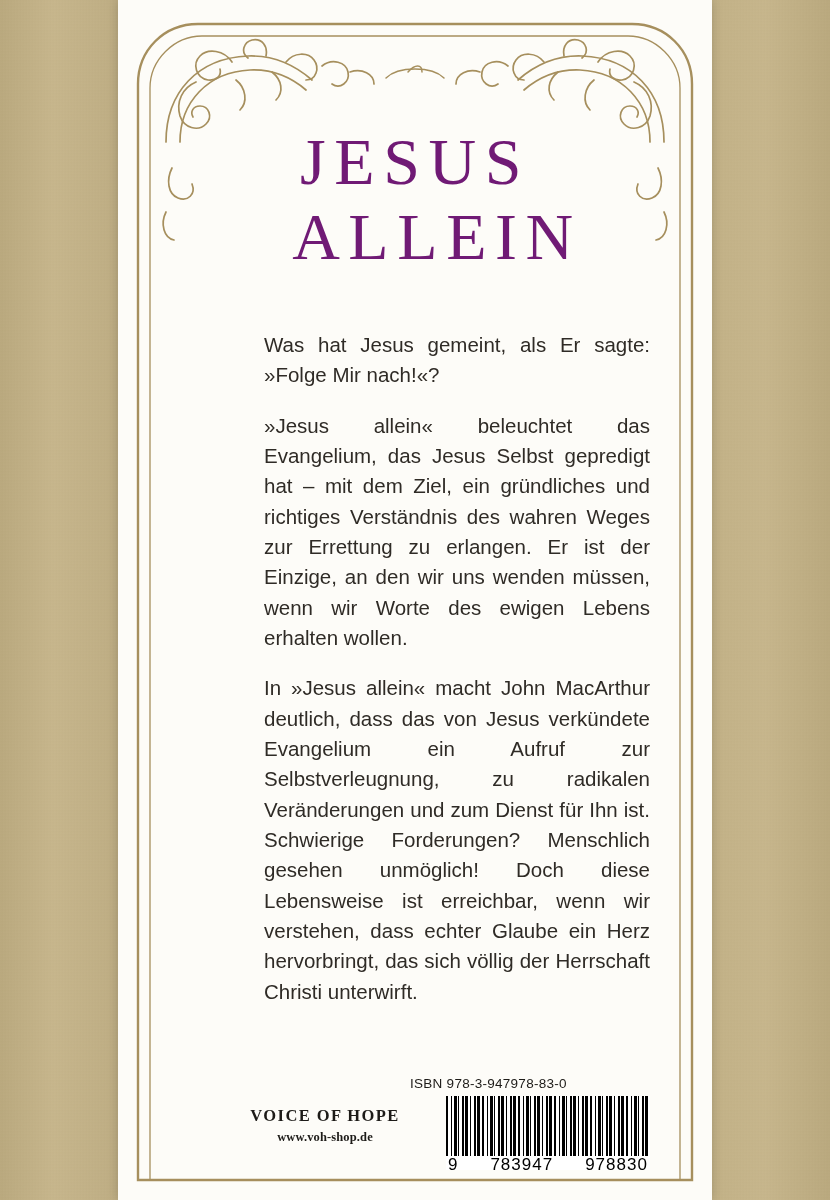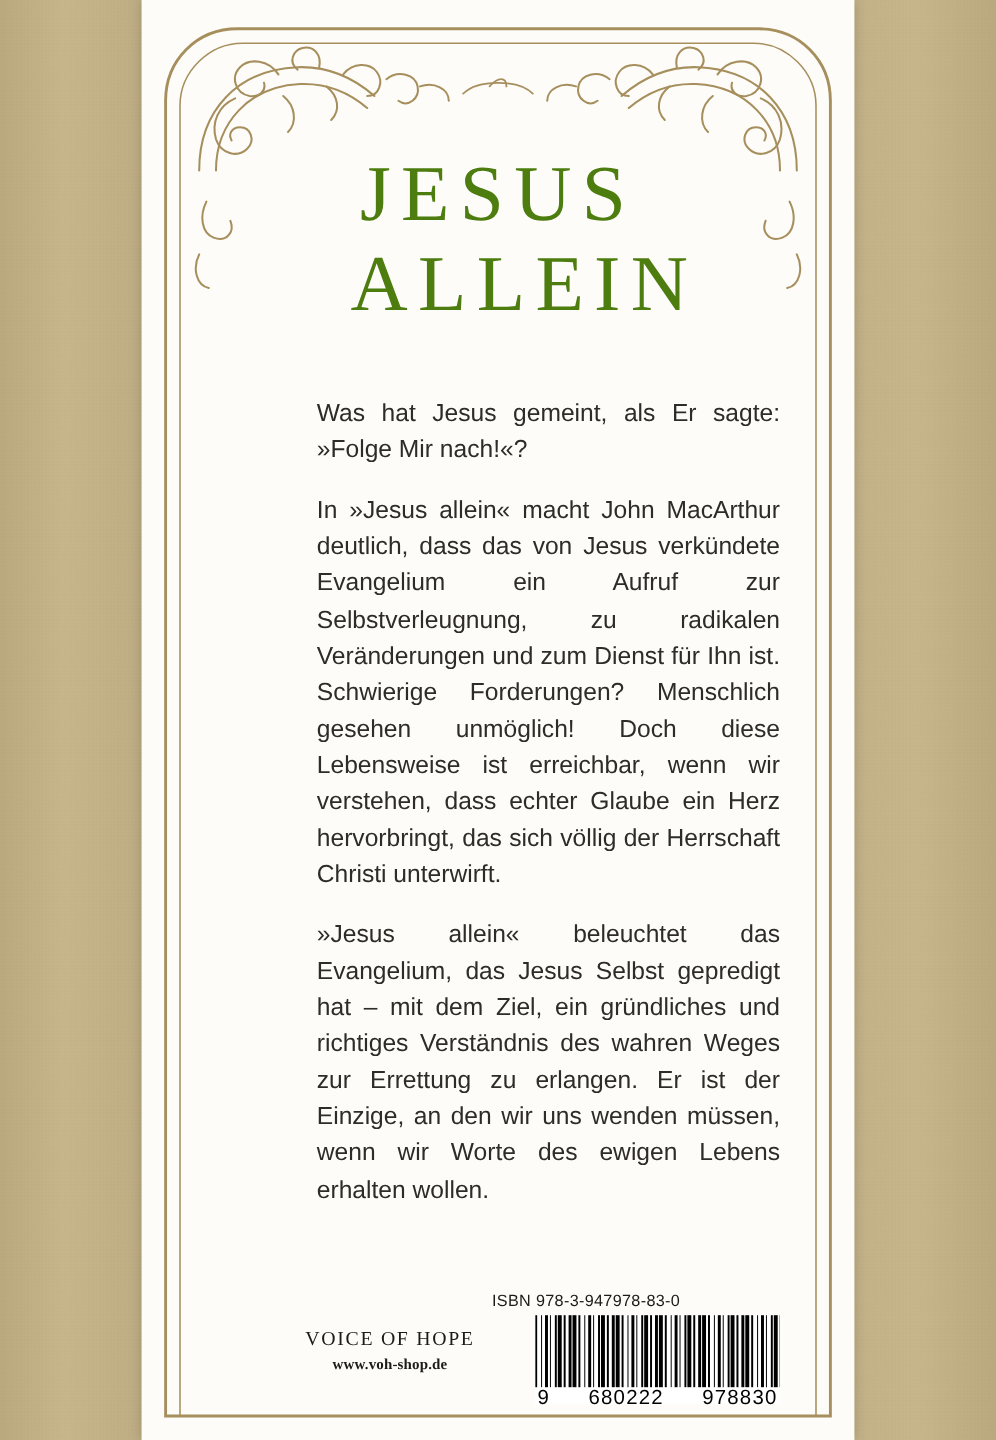--- a/index.html
+++ b/index.html
@@ -67,21 +67,21 @@
   
   .title-block {
     position: absolute;
     left: 0;
     top: 128px;
     width: 594px;
     text-align: center;
   }
   .title-line {
     font-family: "Liberation Serif", serif;
-    color: #4d7c0f;
+    color: #701a75;
     letter-spacing: 0.13em;
     line-height: 1.02;
     font-weight: 400;
   }
   .title-line.one { font-size: 66px; }
   .title-line.two { font-size: 66px; margin-top: 8px; padding-left: 44px; }
 
   
   .blurb {
     position: absolute;
@@ -112,21 +112,21 @@
   }
   .imprint {
     position: absolute;
     left: 112px;
     top: 1106px;
     width: 190px;
     text-align: center;
   }
   .imprint .brand {
     font-family: "Liberation Serif", serif;
-    font-weight: normal;
+    font-weight: bold;
     font-size: 16.5px;
     letter-spacing: .085em;
     color: #1d1b18;
   }
   .imprint .site {
     font-family: "Liberation Serif", serif;
     font-weight: bold;
     font-size: 12.5px;
     letter-spacing: .01em;
     color: #1d1b18;
@@ -226,34 +226,34 @@
       </svg>
     </div>
 
     <div class="title-block">
       <div class="title-line one">JESUS</div>
       <div class="title-line two">ALLEIN</div>
     </div>
 
     <div class="blurb">
       <p>Was hat Jesus gemeint, als Er sagte: »Folge Mir nach!«?</p>
+      <p>»Jesus allein« beleuchtet das Evangelium, das Jesus Selbst gepredigt hat – mit dem Ziel, ein gründliches und richtiges Verständnis des wahren Weges zur Errettung zu erlangen. Er ist der Einzige, an den wir uns wenden müssen, wenn wir Worte des ewigen Lebens erhalten wollen.</p>
       <p>In »Jesus allein« macht John MacArthur deutlich, dass das von Jesus verkündete Evangelium ein Aufruf zur Selbstverleugnung, zu radikalen Veränderungen und zum Dienst für Ihn ist. Schwierige Forderungen? Menschlich gesehen unmöglich! Doch diese Lebensweise ist erreichbar, wenn wir verstehen, dass echter Glaube ein Herz hervorbringt, das sich völlig der Herrschaft Christi unterwirft.</p>
-      <p>»Jesus allein« beleuchtet das Evangelium, das Jesus Selbst gepredigt hat – mit dem Ziel, ein gründliches und richtiges Verständnis des wahren Weges zur Errettung zu erlangen. Er ist der Einzige, an den wir uns wenden müssen, wenn wir Worte des ewigen Lebens erhalten wollen.</p>
     </div>
 
     <div class="isbn-text">ISBN 978-3-947978-83-0</div>
 
     <div class="imprint">
       <div class="brand">VOICE OF HOPE</div>
       <div class="site">www.voh-shop.de</div>
     </div>
 
     <div class="barcode">
       <div class="bars"></div>
       <div class="digits">
         <span>9</span>
-        <span>680222</span>
+        <span>783947</span>
         <span>978830</span>
       </div>
     </div>
 
   </div>
 </div>
 
 </body></html>

